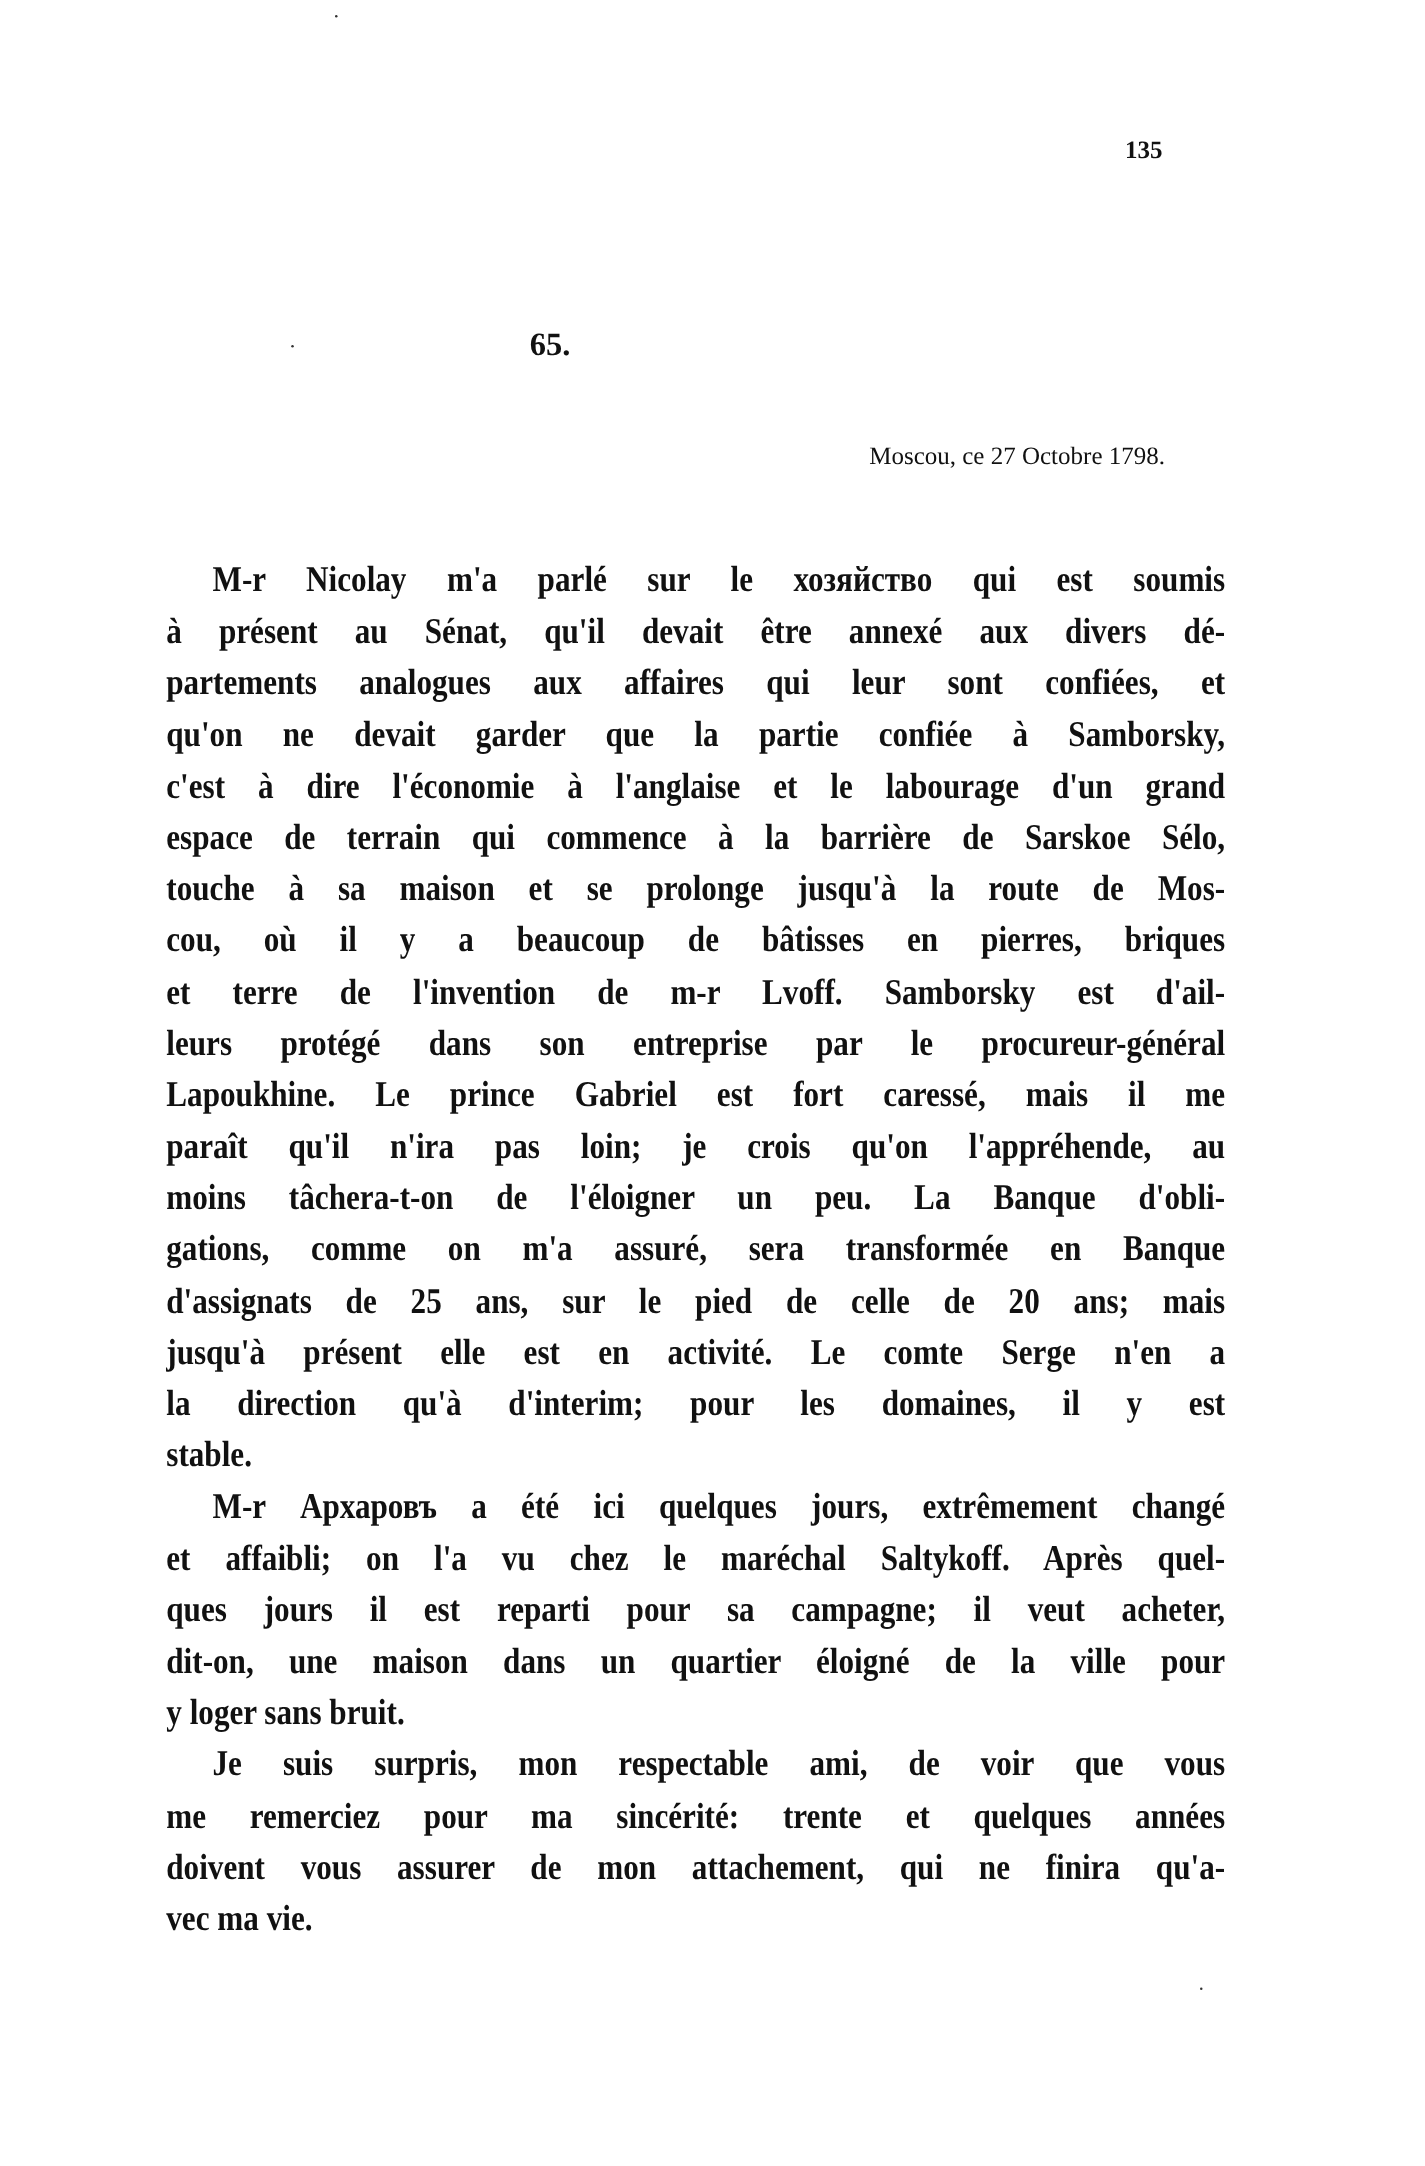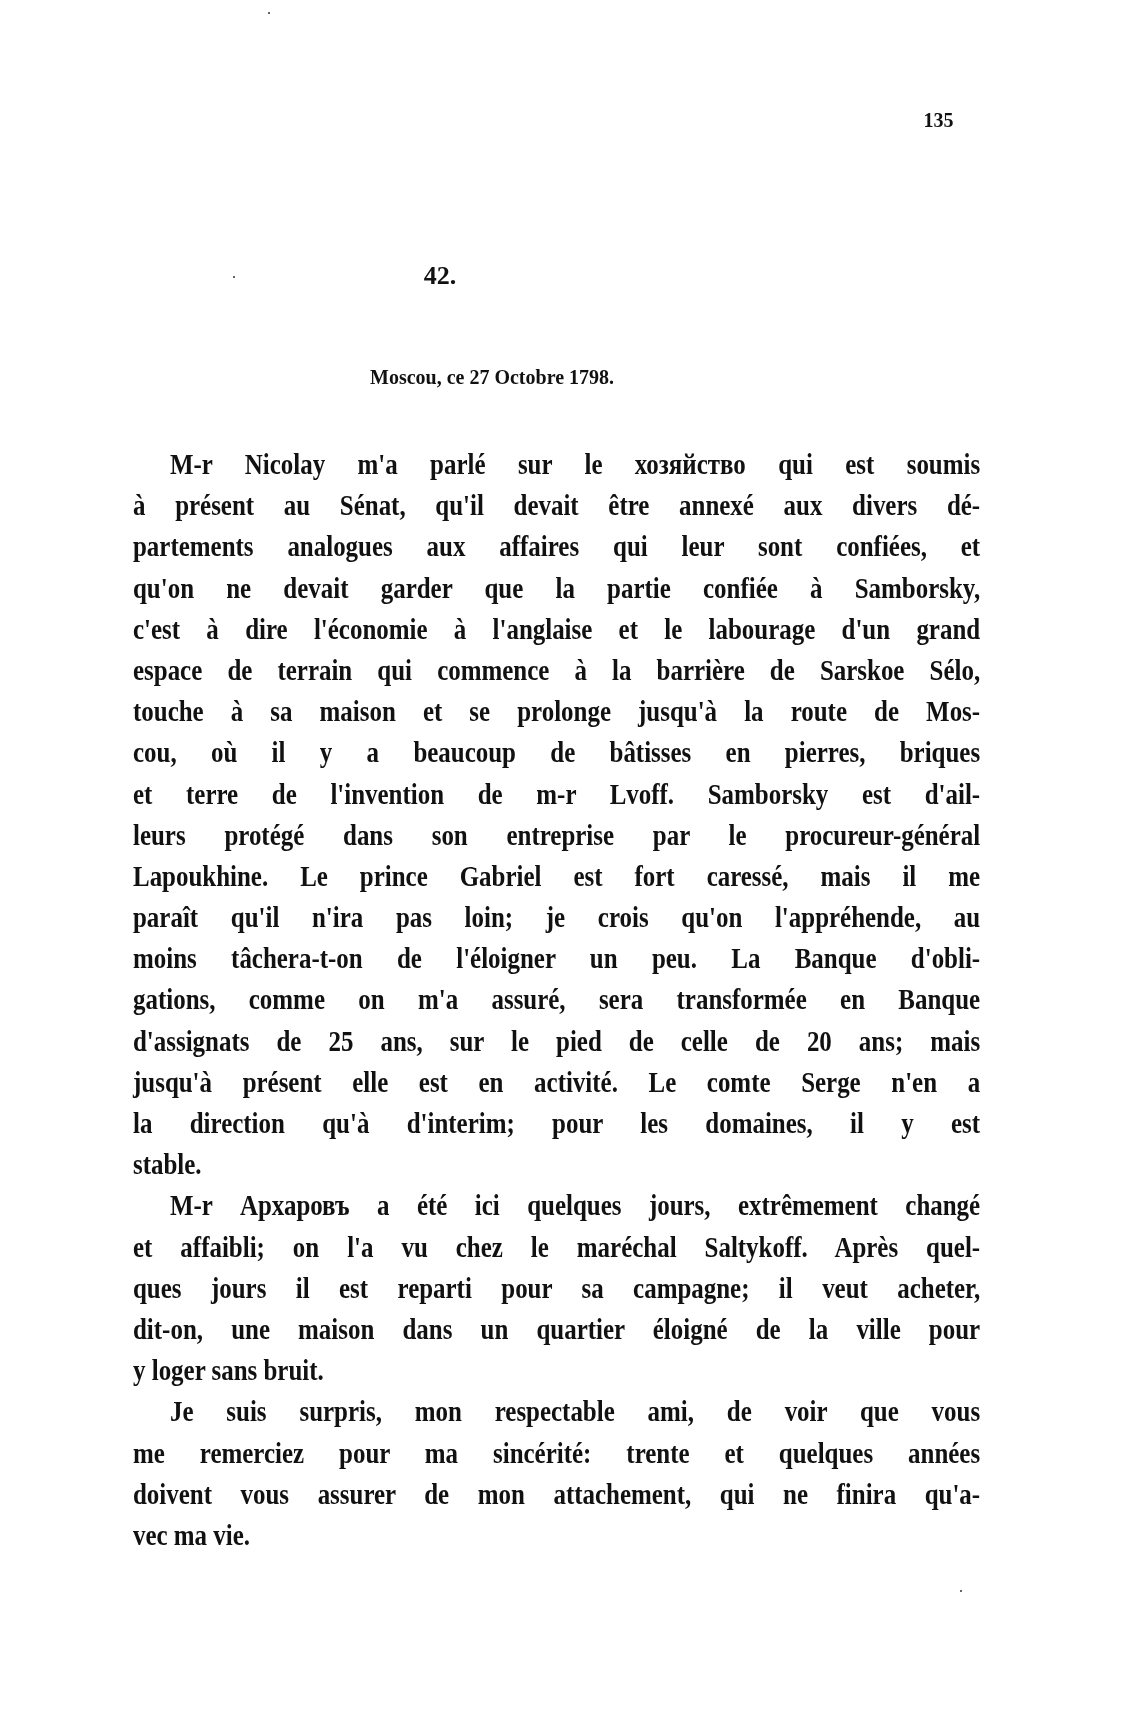--- a/index.html
+++ b/index.html
@@ -3,30 +3,30 @@
   <meta charset="utf-8">
   <style>
     html, body { margin: 0; padding: 0; background: #ffffff; }
     body { width: 1140px; height: 1733px; position: relative; overflow: hidden; }
     .page {
       position: absolute; left: 0; top: 0; width: 1140px; height: 1733px;
       background: #ffffff; color: #111111;
       font-family: "Liberation Serif", "DejaVu Serif", serif;
     }
     .page-number {
-      position: absolute; top: 109px; left: 900px; width: 77px; text-align: center;
+      position: absolute; top: 109px; left: 900px; width: 77px; text-align: left;
       font-size: 20px; font-weight: bold; letter-spacing: 0px;
     }
     .letter-number {
       position: absolute; top: 261px; left: 300px; width: 280px; text-align: center;
       font-size: 26px; font-weight: bold;
     }
     .dateline {
-      position: absolute; top: 366px; left: 370px; width: 562px; text-align: left;
-      font-size: 20px; font-weight: bold;
+      position: absolute; top: 354px; left: 370px; width: 562px; text-align: right;
+      font-size: 20px; font-weight: normal;
     }
     .body-text {
       position: absolute; top: 410px; left: 133px; width: 847px; margin-top: 34px;
     }
     .line {
       height: 41.2px; line-height: 41.2px;
       font-size: 29px; font-weight: bold;
       white-space: nowrap;
       text-align: justify; text-align-last: justify;
       transform: scaleX(0.86); transform-origin: left center;
@@ -34,21 +34,21 @@
     }
     .line.indent { padding-left: 43px; box-sizing: border-box; }
     .line.last { text-align-last: left; }
     .speck { position: absolute; width: 2px; height: 2px; background: #333; border-radius: 1px; }
   </style>
 </head>
 <body>
 
 <div class="page">
   <div class="page-number">135</div>
-  <div class="letter-number">42.</div>
+  <div class="letter-number">65.</div>
   <div class="dateline">Moscou, ce 27 Octobre 1798.</div>
 
   <div class="body-text">
 
     <div class="line indent">M-r Nicolay m'a parlé sur le хозяйство qui est soumis</div>
     <div class="line">à présent au Sénat, qu'il devait être annexé aux divers dé-</div>
     <div class="line">partements analogues aux affaires qui leur sont confiées, et</div>
     <div class="line">qu'on ne devait garder que la partie confiée à Samborsky,</div>
     <div class="line">c'est à dire l'économie à l'anglaise et le labourage d'un grand</div>
     <div class="line">espace de terrain qui commence à la barrière de Sarskoe Sélo,</div>

